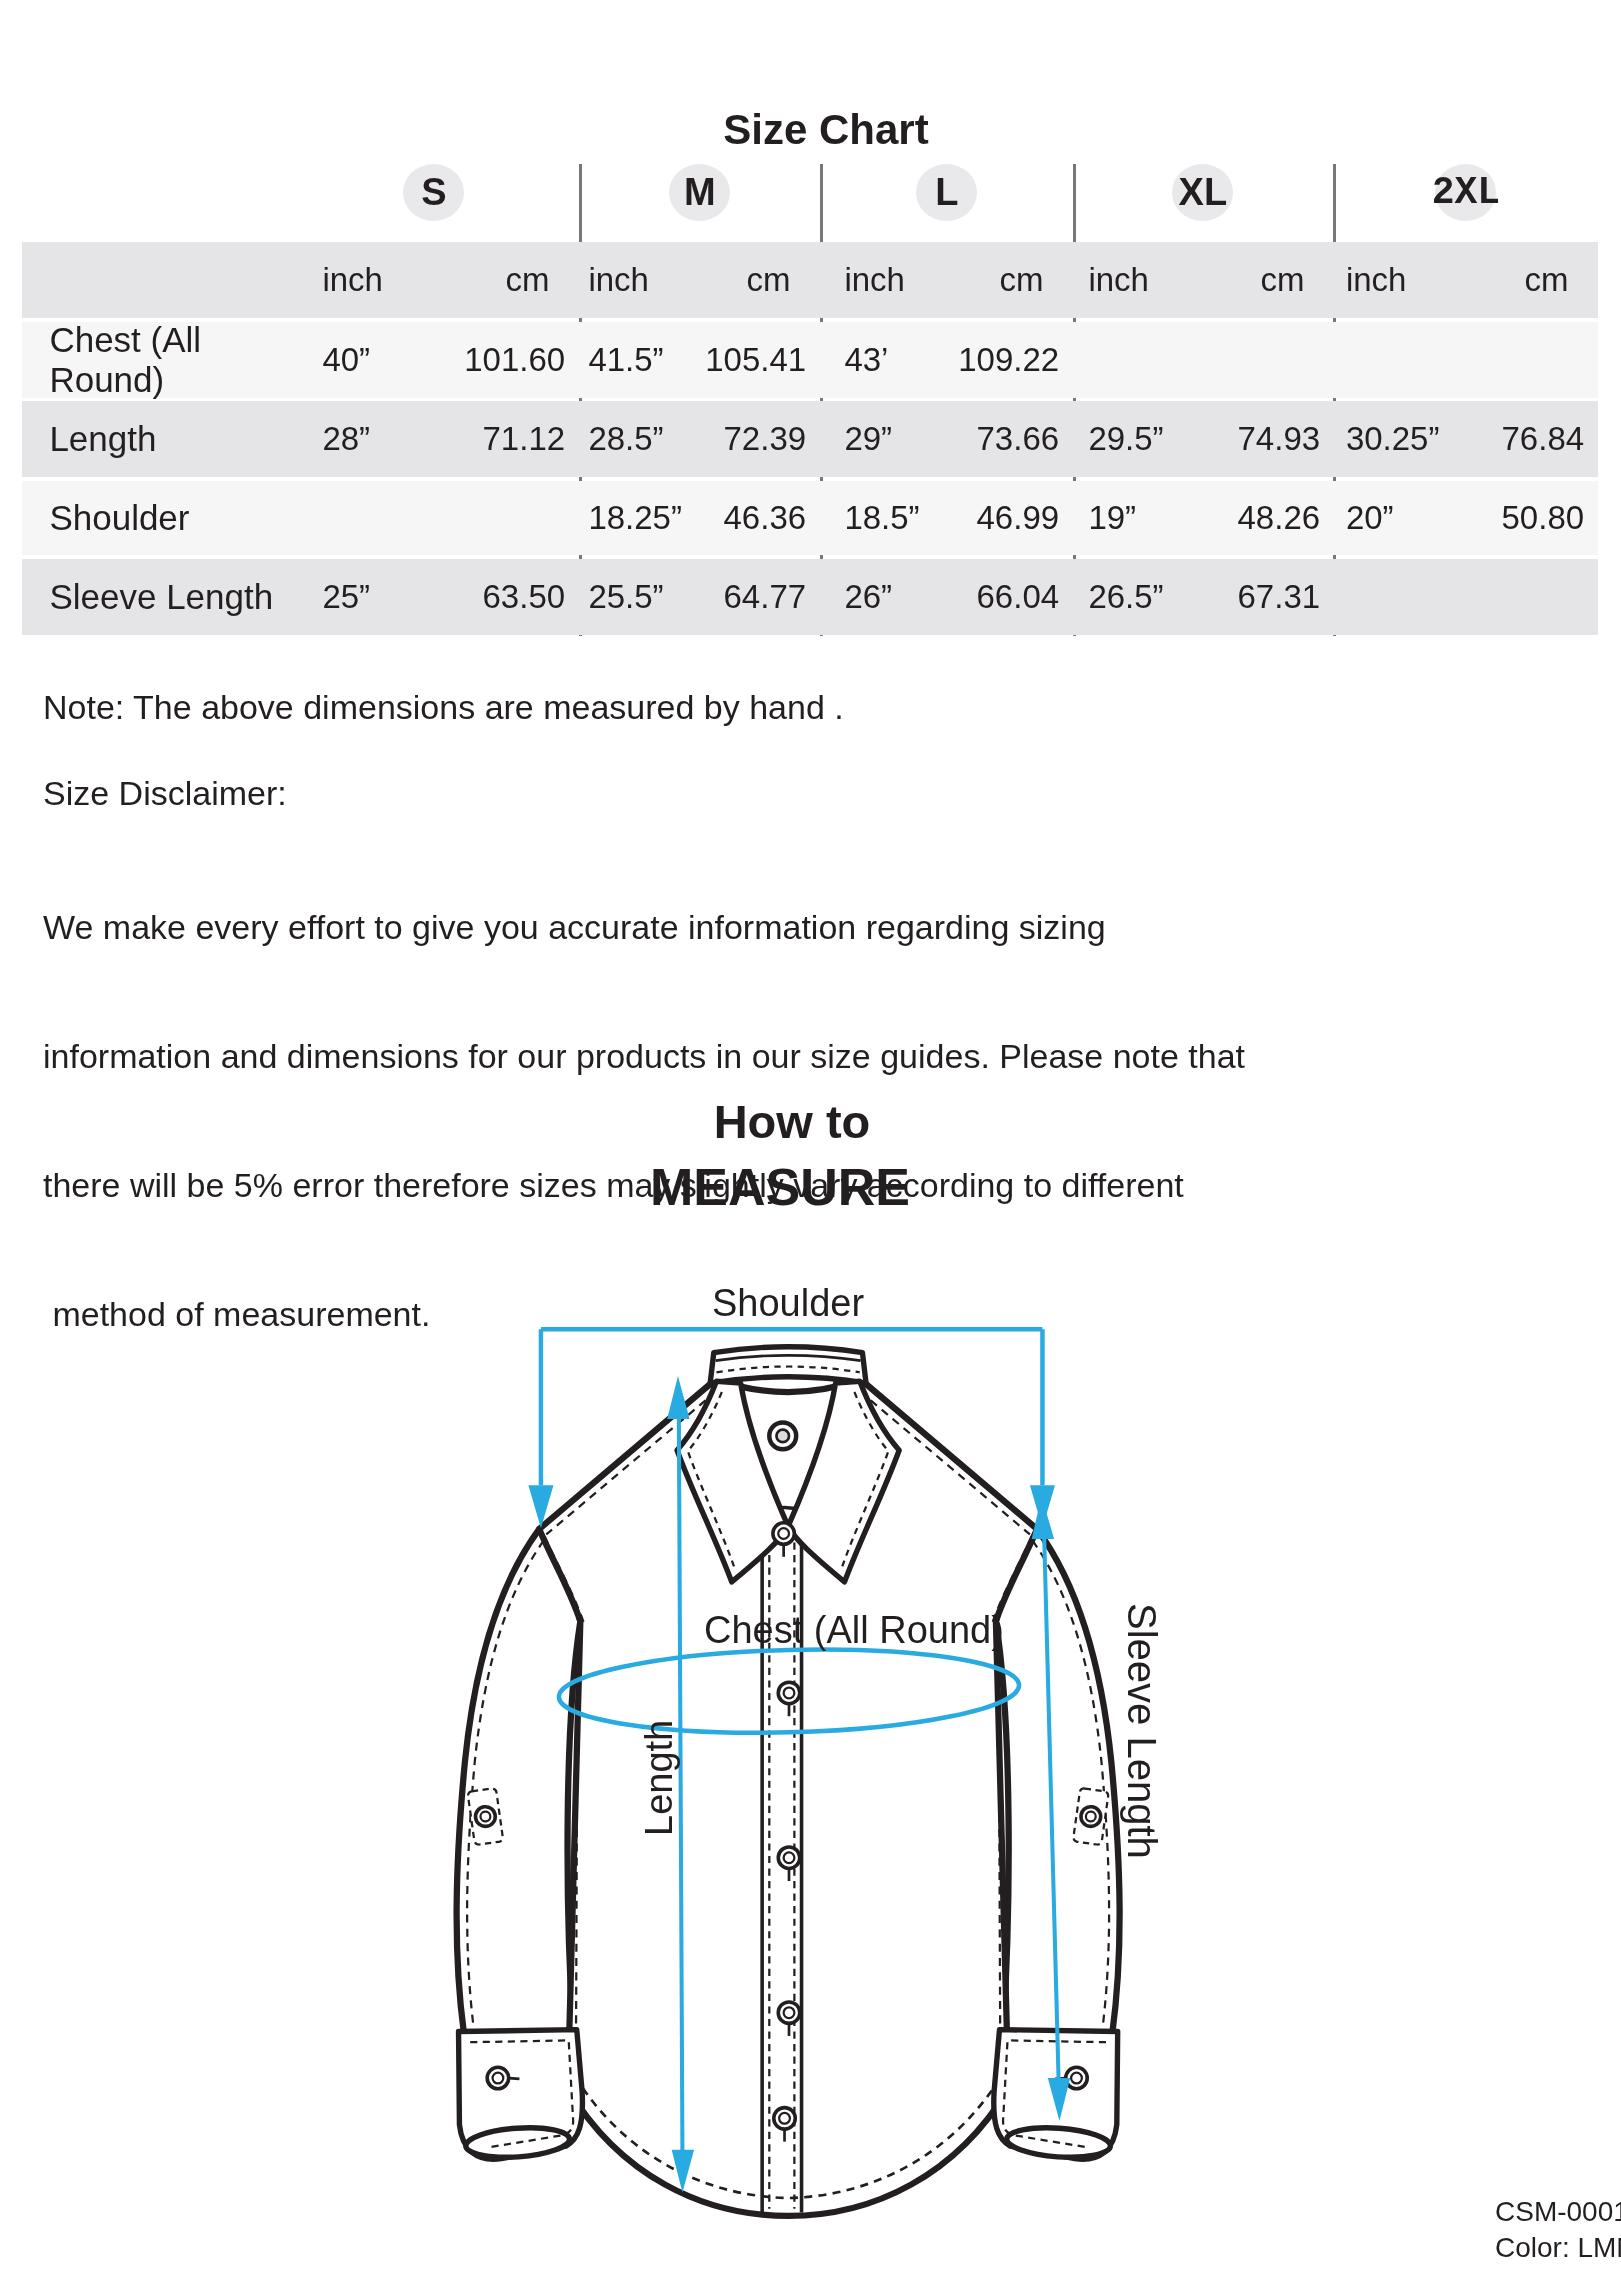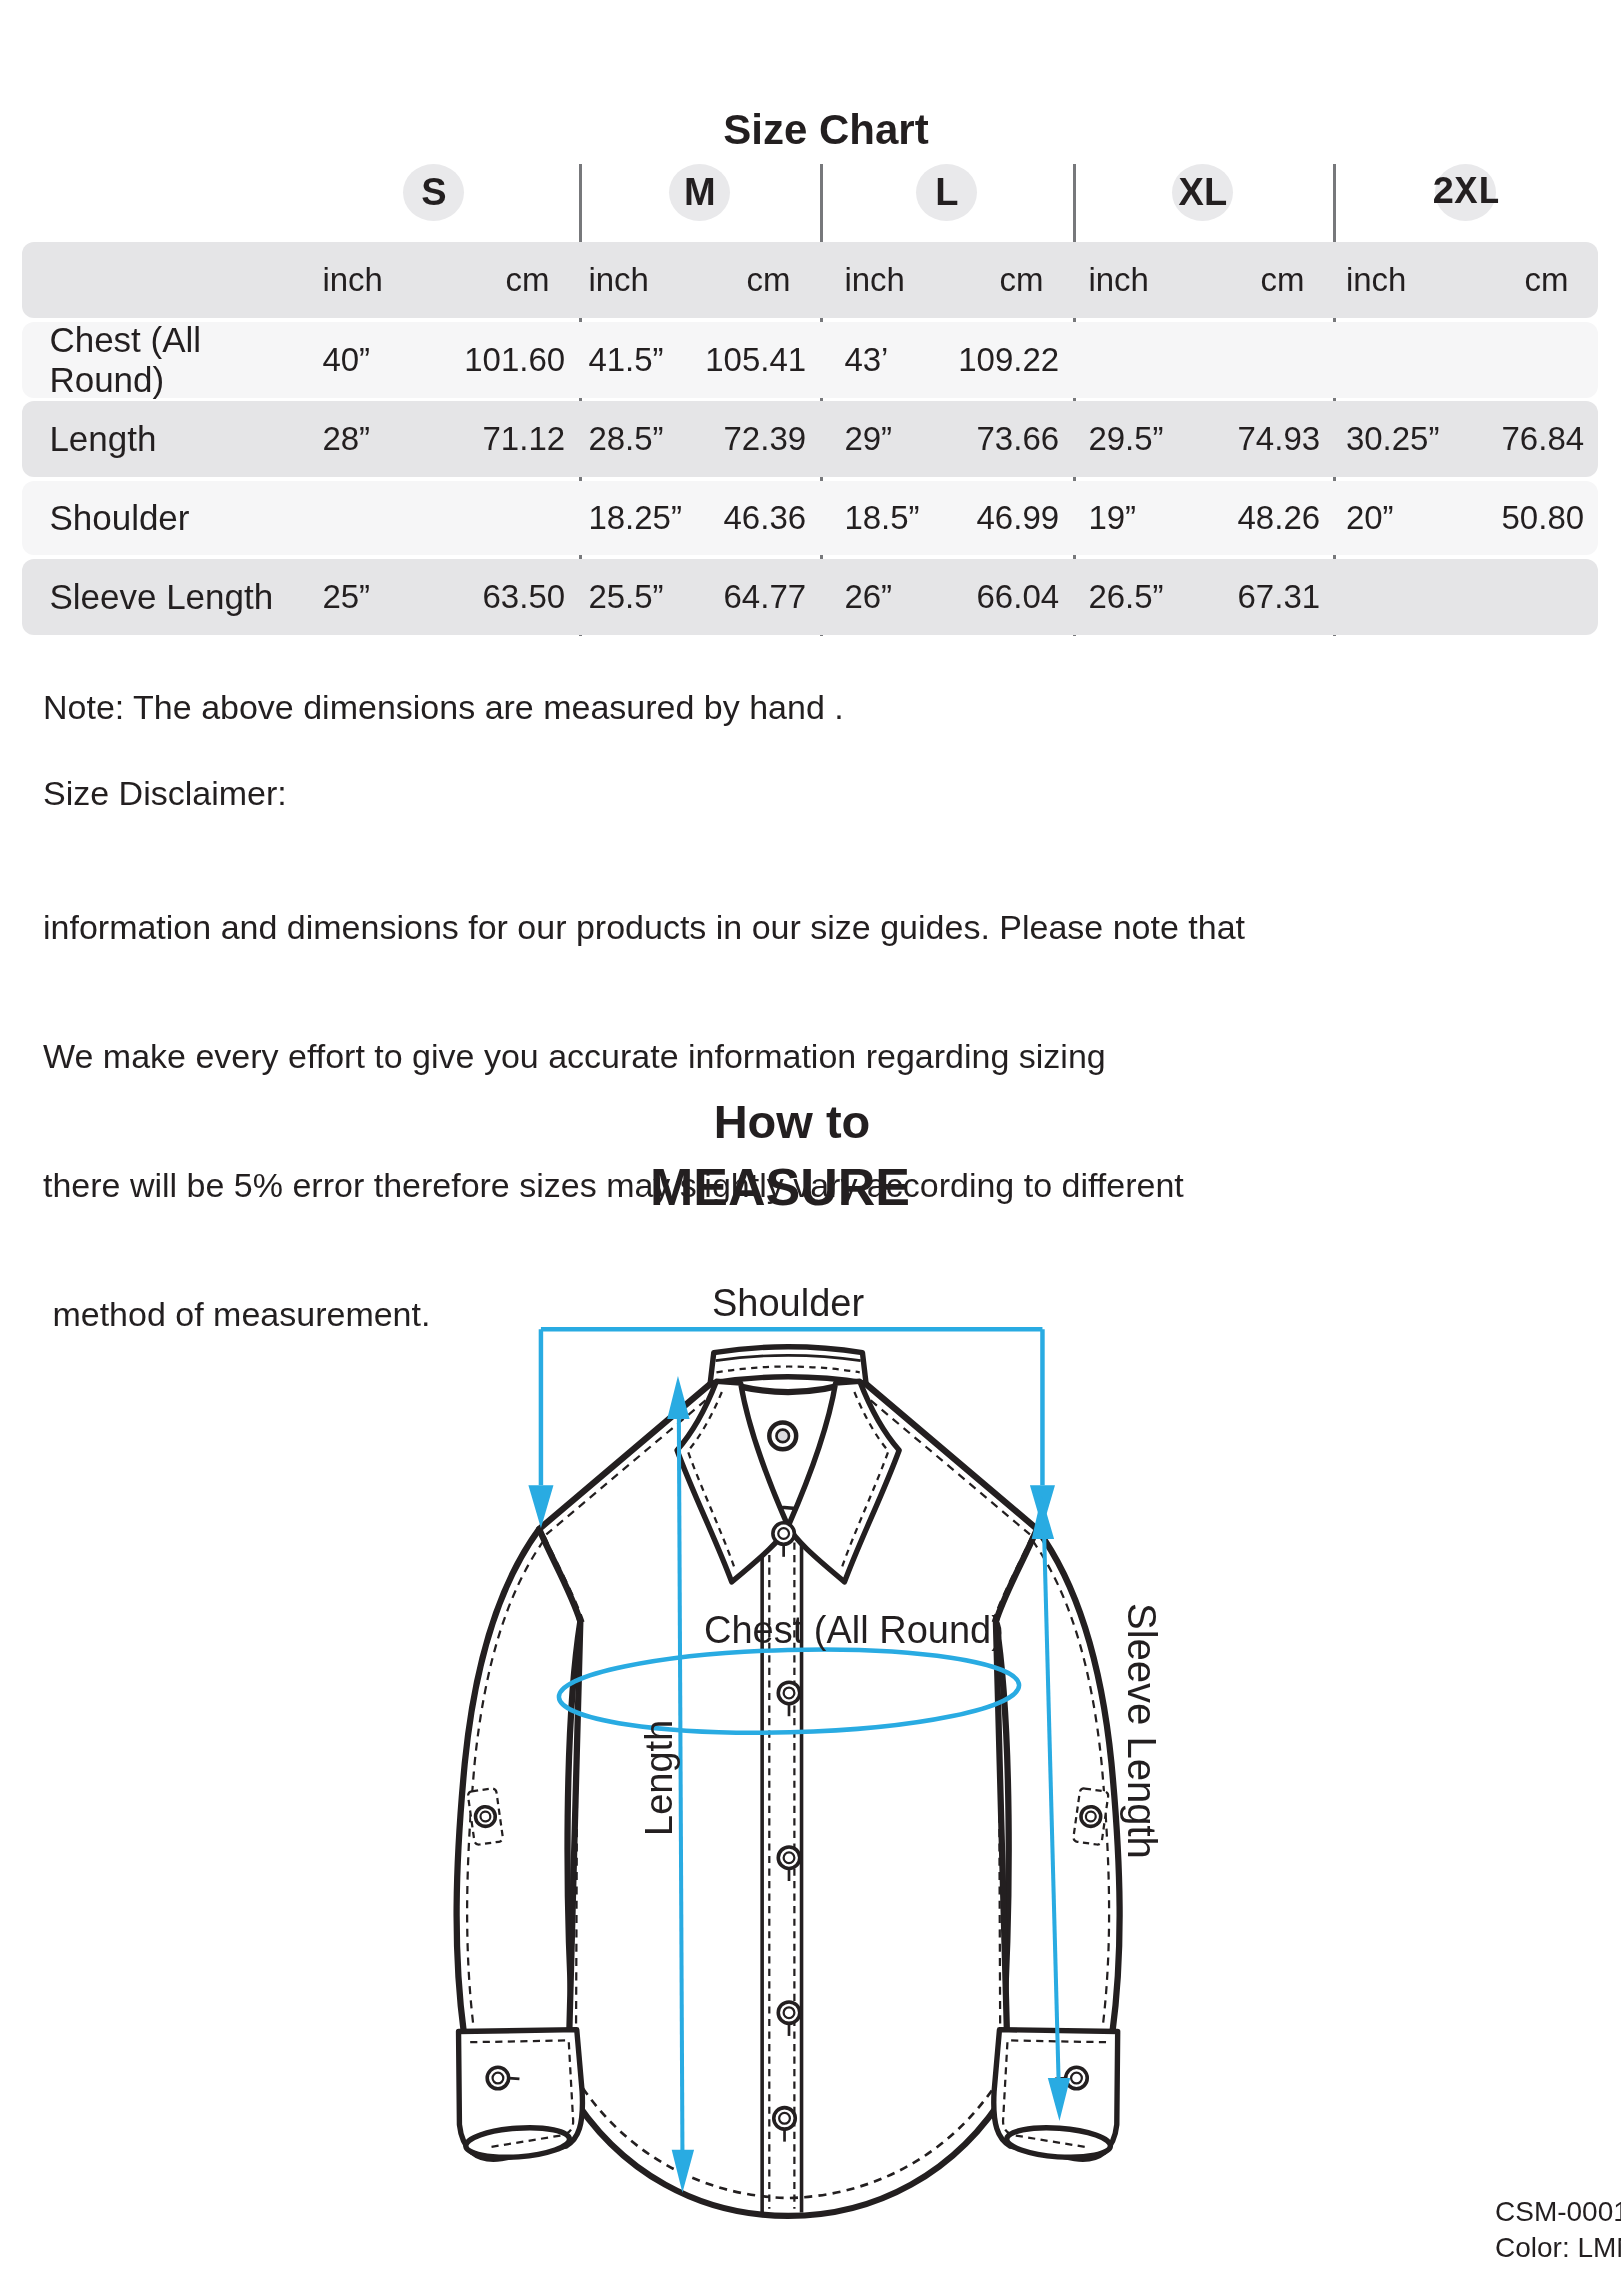--- a/index.html
+++ b/index.html
@@ -10,21 +10,21 @@
   .note-line{top:688px;left:43px;font-size:34px;white-space:nowrap;}
   .disclaimer-title{top:774px;left:43px;font-size:34px;white-space:nowrap;}
   .disclaimer-body{top:820px;left:43px;font-size:34px;line-height:43px;white-space:pre;}
   .howto-1{top:1094px;left:792px;transform:translateX(-50%);font-size:47px;font-weight:600;white-space:nowrap;}
   .howto-2{top:1157px;left:780px;transform:translateX(-50%);font-size:52px;font-weight:600;white-space:nowrap;}
   
   .size-table{top:0;left:22.4px;width:1576px;height:640px;}
   .bubble{top:164px;width:61px;height:57px;border-radius:50%;background:#e9e9eb;
           display:flex;align-items:center;justify-content:center;font-size:38px;font-weight:600;white-space:nowrap;}
   .divider{top:164px;width:2.7px;height:472px;background:#77787b;}
-  .trow{left:0;width:1576px;border-radius:12px;}
+  .trow{left:0;width:1576px;}
   .band-gray{background:#e5e5e7;}
   .band-light{background:#f6f6f7;}
   .cell{position:absolute;top:0;height:100%;display:flex;align-items:center;}
   .col-label{left:0;width:264px;padding-left:27px;box-sizing:border-box;font-size:35px;}
   .col-s{left:264px;width:293px;}
   .col-m{left:557px;width:241px;}
   .col-l{left:798px;width:253px;}
   .col-xl{left:1051px;width:261px;}
   .col-2xl{left:1311px;width:265px;}
   .pair{display:flex;width:100%;height:100%;}
@@ -208,22 +208,22 @@
           <span class="u-in">26.5”</span>
           <span class="u-cm">67.31</span>
         </div>
       </div>
   </div>
 </div>
 
 <div class="abs note-line">Note: The above dimensions are measured by hand .</div>
 <div class="abs disclaimer-title">Size Disclaimer:</div>
 <div class="abs disclaimer-body">
+  <div>We make every effort to give you accurate information regarding sizing</div>
   <div>information and dimensions for our products in our size guides. Please note that</div>
-  <div>We make every effort to give you accurate information regarding sizing</div>
   <div>there will be 5% error therefore sizes may slightly vary according to different</div>
   <div> method of measurement.</div>
 </div>
 
 <div class="abs howto-1">How to</div>
 <div class="abs howto-2">MEASURE</div>
 
 <svg class="abs" style="top:1272px;left:0;" width="1621" height="1021" viewBox="0 0 1810 1140">
   <g stroke="#231f20" fill="#ffffff" stroke-width="7" stroke-linejoin="round" stroke-linecap="round">
 

